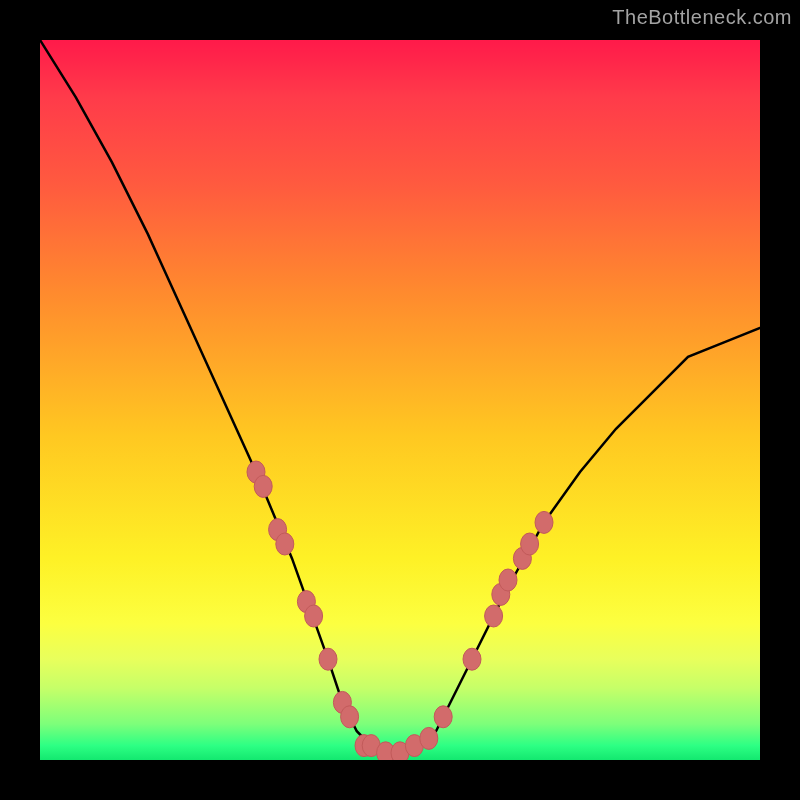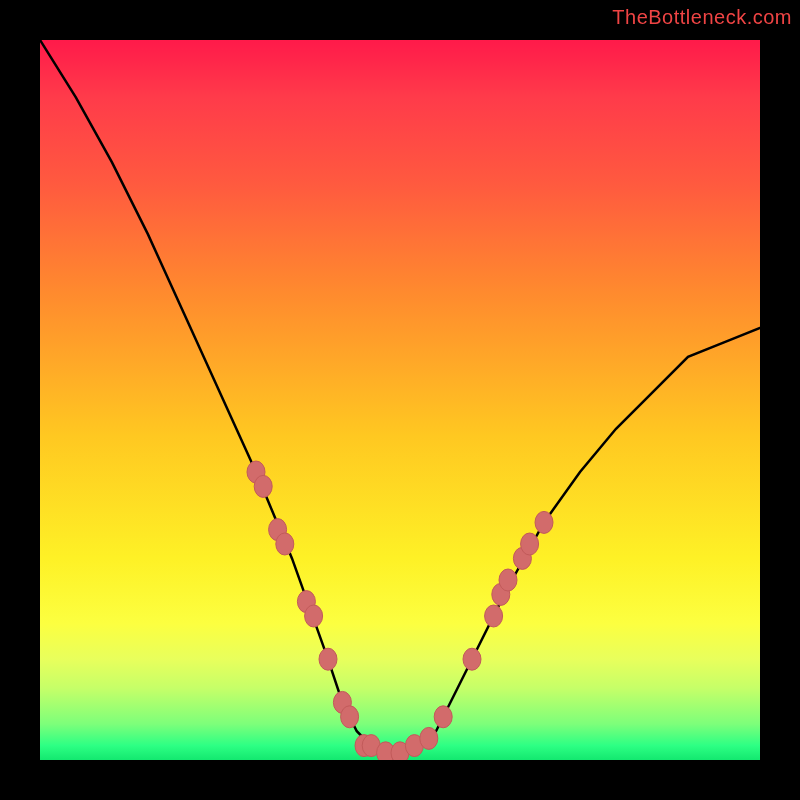--- a/index.html
+++ b/index.html
@@ -36,21 +36,21 @@
     position: absolute;
     left: 0;
     top: 0;
     width: 720px;
     height: 720px;
   }
   .watermark {
     position: absolute;
     top: 6px;
     right: 8px;
-    color: #ef4444;
+    color: #a3a3a3;
     font-size: 20px;
     font-weight: 500;
     letter-spacing: 0.5px;
     user-select: none;
     margin-left: 47px;
   }
 </style>
 </head>
 <body>
 

